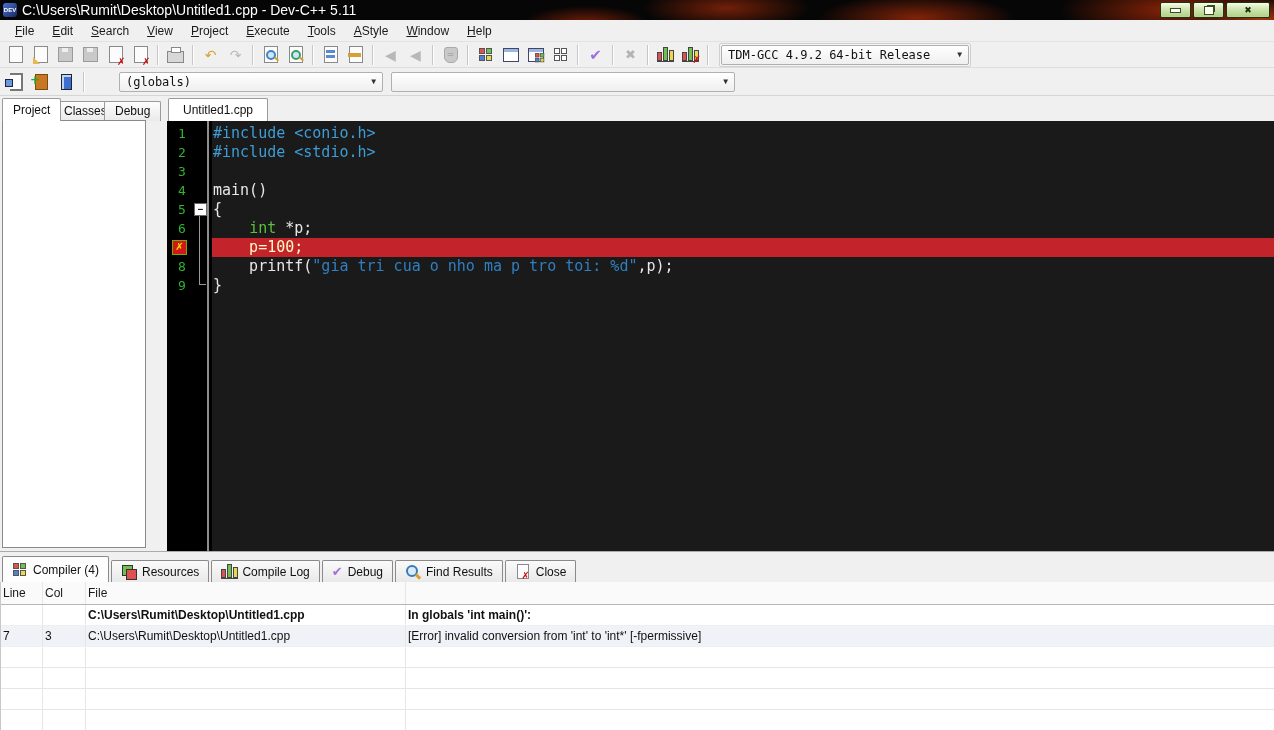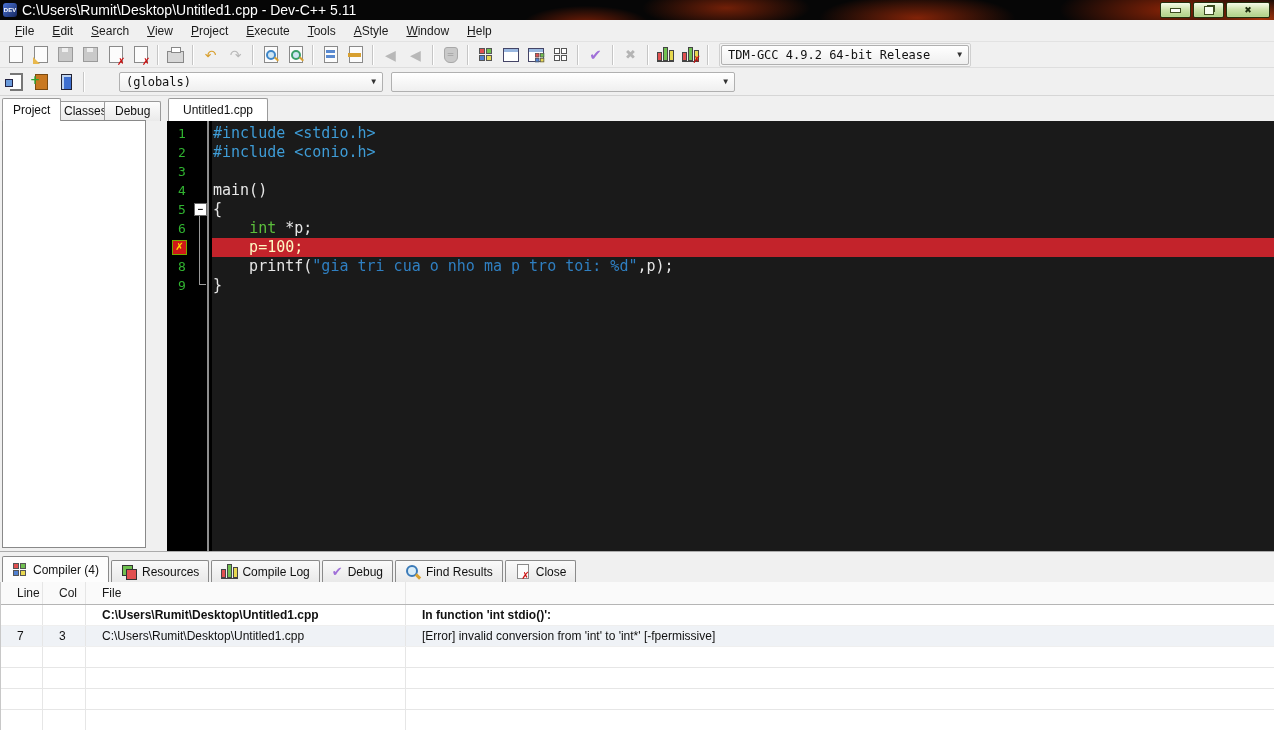--- a/index.html
+++ b/index.html
@@ -118,21 +118,21 @@
   .btab.active{background:#fdfdfd;height:25px;}
   .ic16{position:relative;width:16px;height:16px;display:inline-flex;align-items:center;justify-content:center;}
   .lay1{position:absolute;left:1px;top:1px;width:9px;height:9px;background:#70c050;border:1px solid #333;}
   .lay2{position:absolute;left:5px;top:5px;width:9px;height:9px;background:#e05050;border:1px solid #333;}
   .mag2c{position:absolute;left:1px;top:1px;width:8px;height:8px;border:2px solid #3a7ab8;border-radius:50%;background:#d8ecf8;}
   .mag2h{position:absolute;left:10px;top:11px;width:6px;height:3px;background:#d8a030;transform:rotate(45deg);}
 
   .ctable{position:absolute;left:0;top:582px;width:100%;bottom:0;background:#fff;border-left:1px solid #c8c8c8;box-sizing:border-box;}
   .crow{display:flex;height:20px;line-height:20px;}
   .chead{height:22px;line-height:22px;background:#fafafa;border-bottom:1px solid #b5b5b5;color:#1a1a1a;}
-  .ccell{padding-left:16px;box-sizing:border-box;overflow:hidden;white-space:nowrap;}
+  .ccell{padding-left:2px;box-sizing:border-box;overflow:hidden;white-space:nowrap;}
   .c-line{width:42px;border-right:1px solid #e6e6e6;}
   .c-col{width:43px;border-right:1px solid #e6e6e6;}
   .c-file{width:320px;border-right:1px solid #e6e6e6;}
   .c-msg{flex:1;}
   .crow.data{border-bottom:1px solid #efefef;}
   .crow.bold{font-weight:bold;}
   .crow.sel{background:#eff2f6;}
   .crow.empty{border-bottom:1px solid #e6e6e6;}
 </style>
 </head>
@@ -340,22 +340,22 @@
     <div class="ltab active" style="left:2px;"><span>Project</span></div>
     <div class="ltab" style="left:53px;"><span>Classes</span></div>
     <div class="ltab" style="left:104px;"><span>Debug</span></div>
     <div class="etab"><span>Untitled1.cpp</span></div>
   </div>
 
   <div class="treepanel"></div>
 
   <div class="editor">
     <div class="code-area">
+      <div class="code-line"><span class="tok-include">#include &lt;conio.h&gt;</span></div>
       <div class="code-line"><span class="tok-include">#include &lt;stdio.h&gt;</span></div>
-      <div class="code-line"><span class="tok-include">#include &lt;conio.h&gt;</span></div>
       <div class="code-line"></div>
       <div class="code-line"><span class="tok-plain">main()</span></div>
       <div class="code-line"><span class="tok-plain">{</span></div>
       <div class="code-line"><span class="tok-plain">    </span><span class="tok-keyword">int</span><span class="tok-plain"> *p;</span></div>
       <div class="code-line error"><span class="tok-plain" style="color:#fef9c3;">    p=100;</span></div>
       <div class="code-line"><span class="tok-plain">    printf(</span><span class="tok-string">"gia tri cua o nho ma p tro toi: %d"</span><span class="tok-plain">,p);</span></div>
       <div class="code-line"><span class="tok-plain">}</span></div>
     </div>
     <div class="gutter">
       <div class="gdivider"></div>
@@ -428,21 +428,21 @@
   <div class="ctable">
     <div class="crow chead">
       <div class="ccell c-line">Line</div>
       <div class="ccell c-col">Col</div>
       <div class="ccell c-file">File</div>
     </div>
     <div class="crow data bold">
       <div class="ccell c-line"></div>
       <div class="ccell c-col"></div>
       <div class="ccell c-file">C:\Users\Rumit\Desktop\Untitled1.cpp</div>
-      <div class="ccell c-msg">In function 'int stdio()':</div>
+      <div class="ccell c-msg">In globals 'int main()':</div>
     </div>
     <div class="crow data sel">
       <div class="ccell c-line">7</div>
       <div class="ccell c-col">3</div>
       <div class="ccell c-file">C:\Users\Rumit\Desktop\Untitled1.cpp</div>
       <div class="ccell c-msg">[Error] invalid conversion from 'int' to 'int*' [-fpermissive]</div>
     </div>
     <div class="crow empty">
         <div class="ccell c-line"></div>
         <div class="ccell c-col"></div>

